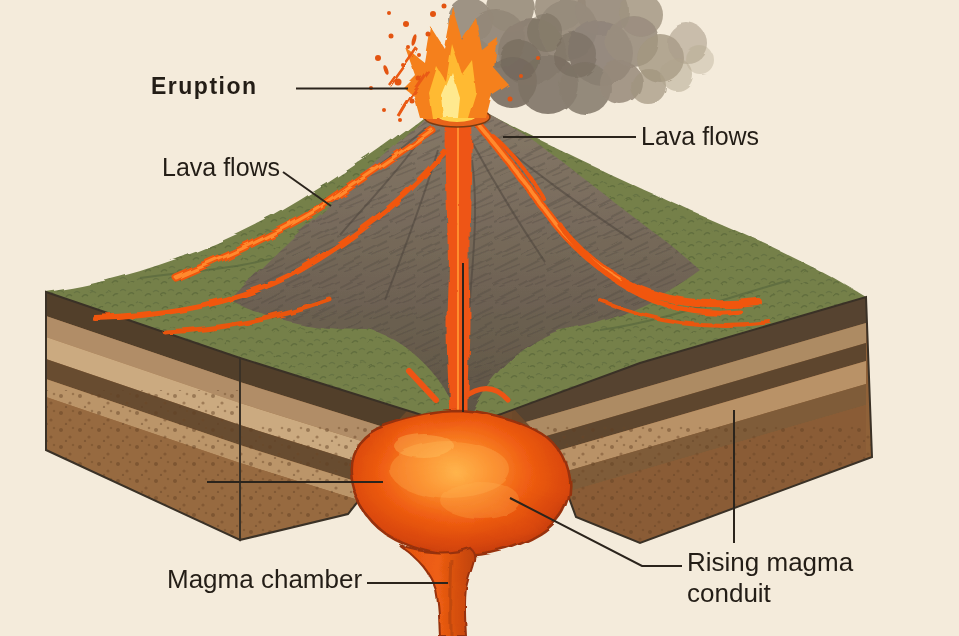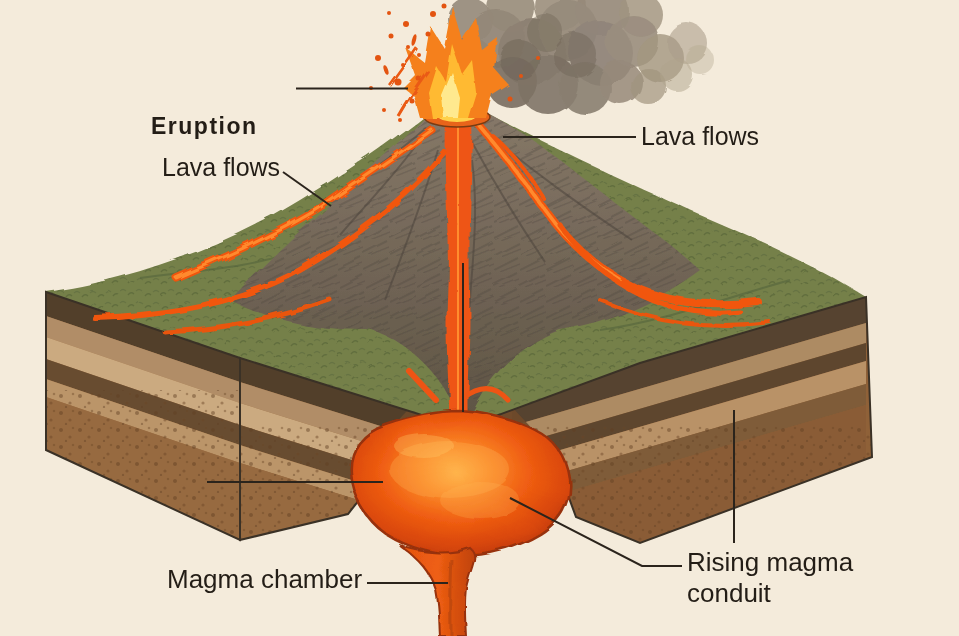--- a/index.html
+++ b/index.html
@@ -9,21 +9,21 @@
   }
   .stage{
     position:relative;width:959px;height:636px;overflow:hidden;
     background:var(--c-background,#f4ebdb);
   }
   .stage svg{position:absolute;left:0;top:0;}
   .lbl{
     position:absolute;color:var(--c-label-text,#231d16);
     white-space:pre-line;line-height:1.18;
   }
-  .lbl-eruption{left:151px;top:73px;font-size:23px;font-weight:700;letter-spacing:1.5px;margin-top:40px;}
+  .lbl-eruption{left:151px;top:73px;font-size:23px;font-weight:700;letter-spacing:1.5px;}
   .lbl-lava-left{left:162px;top:153px;font-size:25px;}
   .lbl-lava-right{left:641px;top:122px;font-size:25px;}
   .lbl-magma-chamber{left:167px;top:564px;font-size:26px;}
   .lbl-rising{left:687px;top:547px;font-size:26px;line-height:31px;}
   .leader{stroke:var(--c-leader-line,#2b241c);stroke-width:2;fill:none;}
 </style>
 </head>
 <body>
 
 <div class="stage">

